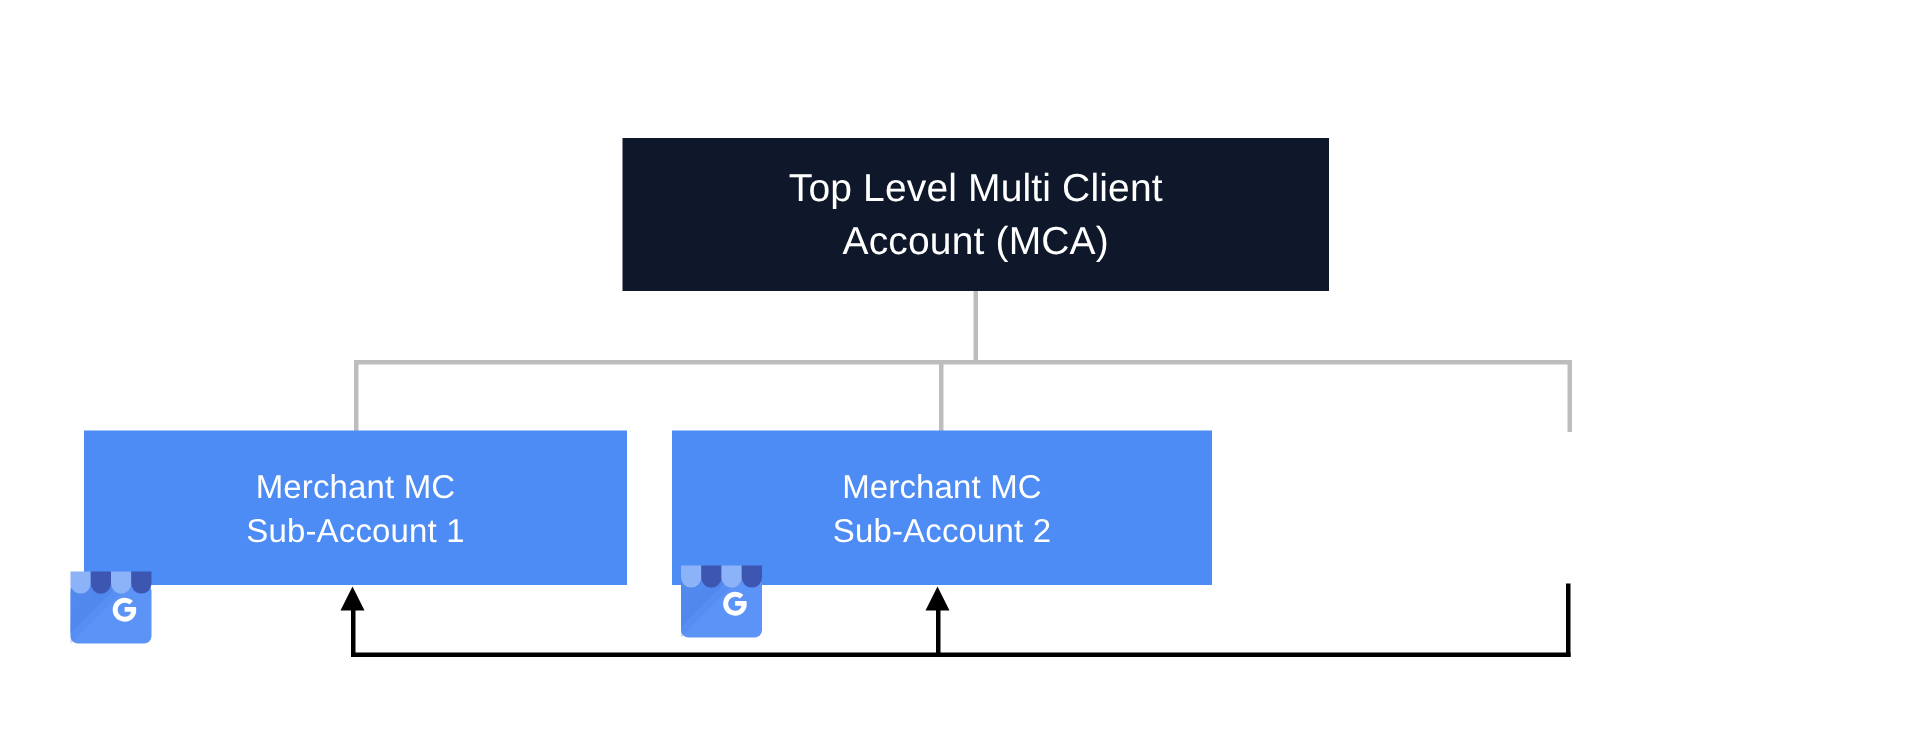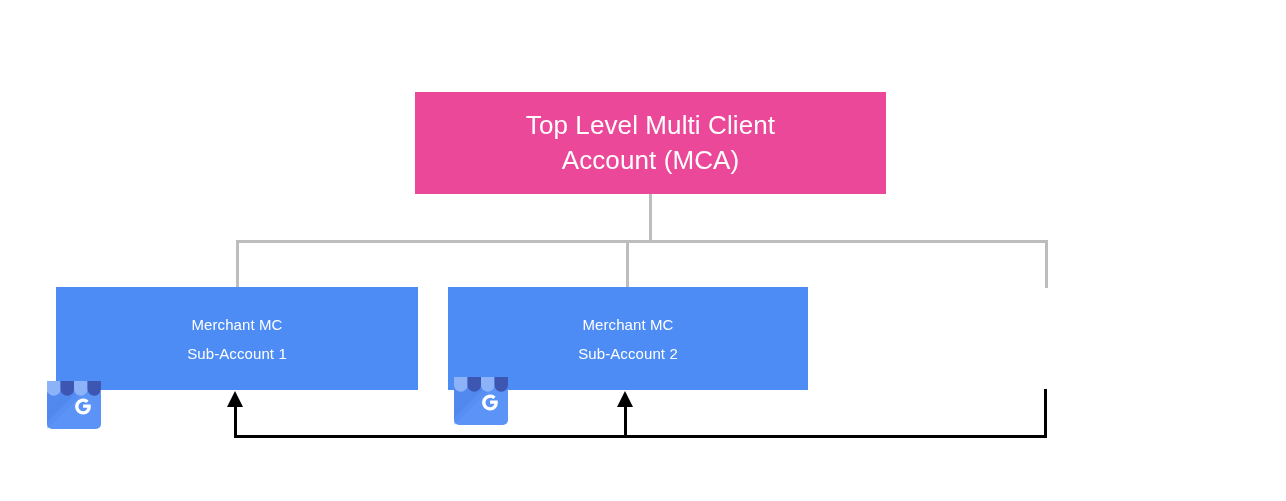--- a/index.html
+++ b/index.html
@@ -20,33 +20,33 @@
 
   
   .node {
     position: absolute;
     box-sizing: border-box;
     display: flex;
     align-items: center;
     justify-content: center;
     text-align: center;
     color: #ffffff;
-    font-size: 15px;
+    font-size: 22px;
     line-height: 29px;
     font-weight: 400;
     letter-spacing: 0.1px;
     white-space: pre-line;
     user-select: none;
   }
   .node-top {
     left: 415px;
     top: 92px;
     width: 471px;
     height: 102px;
-    background: #ec4899;
+    background: #0f172a;
     font-size: 26px;
     line-height: 35px;
   }
   .node-sub1 {
     left: 56px;
     top: 287px;
     width: 362px;
     height: 103px;
     background: #4d8bf5;
   }

